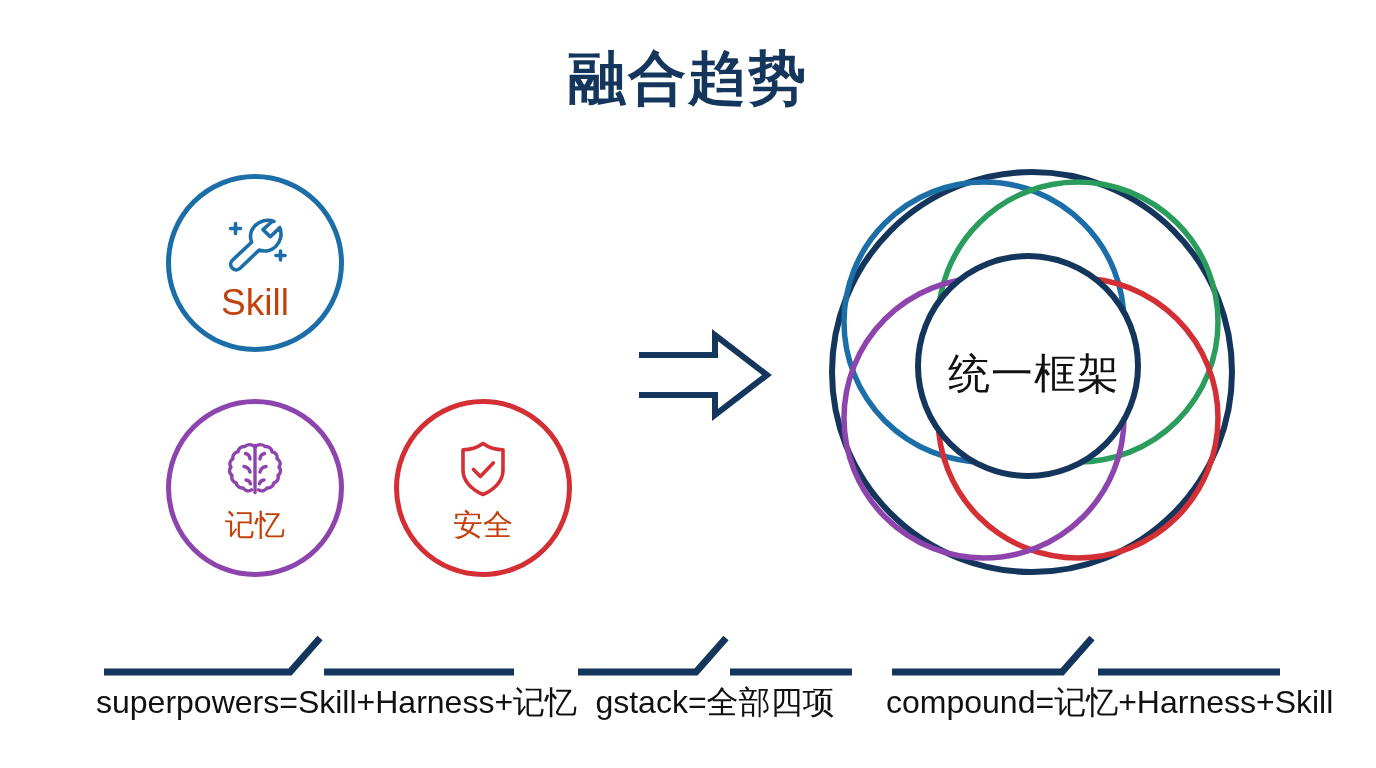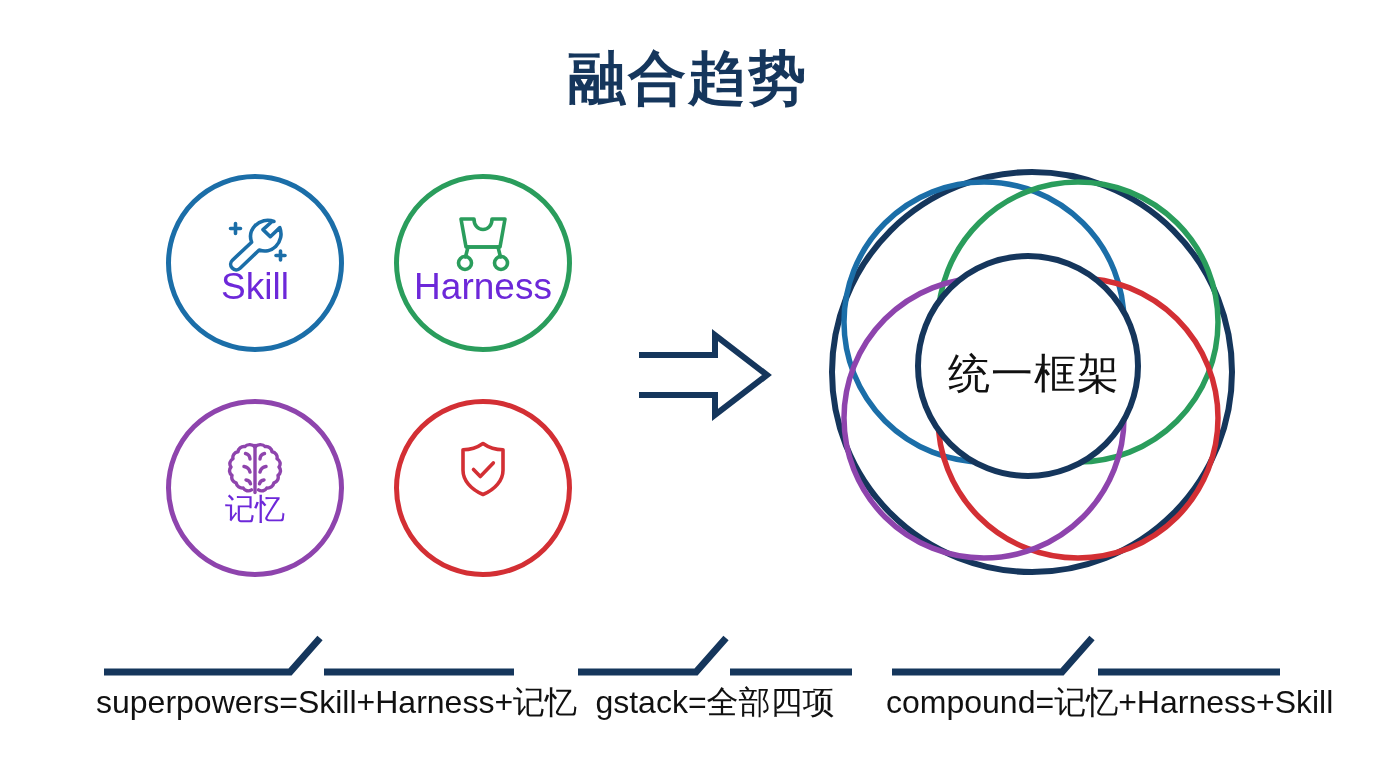--- a/index.html
+++ b/index.html
@@ -50,25 +50,25 @@
     position: absolute;
     left: 0;
     top: 34px;
     width: 100%;
     text-align: center;
     line-height: 0;
   }
   .pillar .plabel {
     position: absolute;
     left: 0;
-    top: 88px;
+    top: 104px;
     width: 100%;
     text-align: center;
     font-size: 37px;
-    color: #6d28d9;
+    color: #c2410c;
     line-height: 1.1;
     white-space: nowrap;
   }
   .pillar.cn .plabel { font-size: 30px; }
 
   #pillar-skill   { left: 166px; top: 174px; width: 178px; height: 178px; border: 5px solid #1b6ea8; }
   #pillar-harness { left: 394px; top: 174px; width: 178px; height: 178px; border: 5px solid #2a9d5c; }
   #pillar-memory  { left: 166px; top: 399px; width: 178px; height: 178px; border: 5px solid #8e44ad; }
   #pillar-safety  { left: 394px; top: 399px; width: 178px; height: 178px; border: 5px solid #d32f34; }
 
@@ -141,33 +141,20 @@
     <div class="glyph">
       <svg width="74" height="62" viewBox="0 0 74 62" fill="none" stroke="#1b6ea8" stroke-width="3.6" stroke-linecap="round" stroke-linejoin="round">
         <path d="M56 8.5c-6.6-2.6-14.2-.9-19 4.2-4.3 4.6-5.4 11-3.4 16.5L14.4 47.2a5.6 5.6 0 0 0-.2 7.9 5.6 5.6 0 0 0 7.9.2l19.1-18.3c5.5 2 12 .9 16.5-3.5 5-4.8 6.7-12.3 4.1-18.9l-9.5 9.1-7.3-7.1 9-8.1z"></path>
         <path d="M17.5 10.5v10M12.5 15.5h10"></path>
         <path d="M62.5 38v9M58 42.5h9"></path>
       </svg>
     </div>
     <div class="plabel">Skill</div>
   </div>
 
-  <div class="pillar" id="pillar-harness">
-    <div class="glyph">
-      <svg width="72" height="62" viewBox="0 0 72 62" fill="none" stroke="#2a9d5c" stroke-width="3.6" stroke-linecap="round" stroke-linejoin="round">
-        <path d="M14 6h13c0 6.4 4 10.5 9 10.5S45 12.4 45 6h13l-5 28H19L14 6z"></path>
-        <path d="M20 34h32"></path>
-        <path d="M21 34l-2.5 10"></path>
-        <path d="M51 34l2.5 10"></path>
-        <circle cx="18" cy="50" r="6.5"></circle>
-        <circle cx="54" cy="50" r="6.5"></circle>
-      </svg>
-    </div>
-    <div class="plabel">Harness</div>
-  </div>
 
   <div class="pillar cn" id="pillar-memory">
     <div class="glyph">
       <svg width="66" height="62" viewBox="0 0 66 62" fill="none" stroke="#8e44ad" stroke-width="3.4" stroke-linecap="round" stroke-linejoin="round">
         <path d="M33 7.5v47"></path>
         <path d="M33 9c-2.4-3-7.6-3.3-10.2-.4-3.6-.4-6.6 2-6.8 5.2-3.5.6-5.8 3.6-5 6.9-3.2 1.7-4.1 5.6-2 8.3-2.3 2.6-1.8 6.4 1 8.4-1 3.4.9 6.8 4.2 7.6.5 3.3 3.7 5.6 7 5 1.6 2.9 5.5 3.8 8.3 1.9"></path>
         <path d="M33 9c2.4-3 7.6-3.3 10.2-.4 3.6-.4 6.6 2 6.8 5.2 3.5.6 5.8 3.6 5 6.9 3.2 1.7 4.1 5.6 2 8.3 2.3 2.6 1.8 6.4-1 8.4 1 3.4-.9 6.8-4.2 7.6-.5 3.3-3.7 5.6-7 5-1.6 2.9-5.5 3.8-8.3 1.9"></path>
         <path d="M23.5 15.5c2.7.6 4.4 2.8 4.5 5.5M42.5 15.5c-2.7.6-4.4 2.8-4.5 5.5"></path>
         <path d="M22 28.5c3 .4 5.3 2.6 6 5.6M44 28.5c-3 .4-5.3 2.6-6 5.6"></path>
         <path d="M24 42c2.4.2 4 1.6 4.5 3.8M42 42c-2.4.2-4 1.6-4.5 3.8"></path>
@@ -176,20 +163,21 @@
     <div class="plabel">记忆</div>
   </div>
 
   <div class="pillar cn" id="pillar-safety">
     <div class="glyph">
       <svg width="62" height="62" viewBox="0 0 62 62" fill="none" stroke="#d32f34" stroke-width="3.6" stroke-linecap="round" stroke-linejoin="round">
         <path d="M31 5.5c-5.8 4.1-12.8 6.3-20 6.3v20.4c0 9.9 7.6 19 20 24.3 12.4-5.3 20-14.4 20-24.3V11.8c-7.2 0-14.2-2.2-20-6.3z"></path>
         <path d="M21.5 31.5l6.8 7 13-13.6"></path>
       </svg>
     </div>
+    <div class="plabel">安全</div>
   </div>
 
   <div id="arrow">
     <svg width="140" height="96" viewBox="0 0 140 96" fill="none" stroke="#15365c" stroke-width="6" stroke-linejoin="miter" stroke-linecap="butt">
       <path d="M4 28h76V8l52 40-52 40V68H4"></path>
       <path d="M4 28v0"></path>
       <path d="M4 68h76"></path>
     </svg>
   </div>
 

